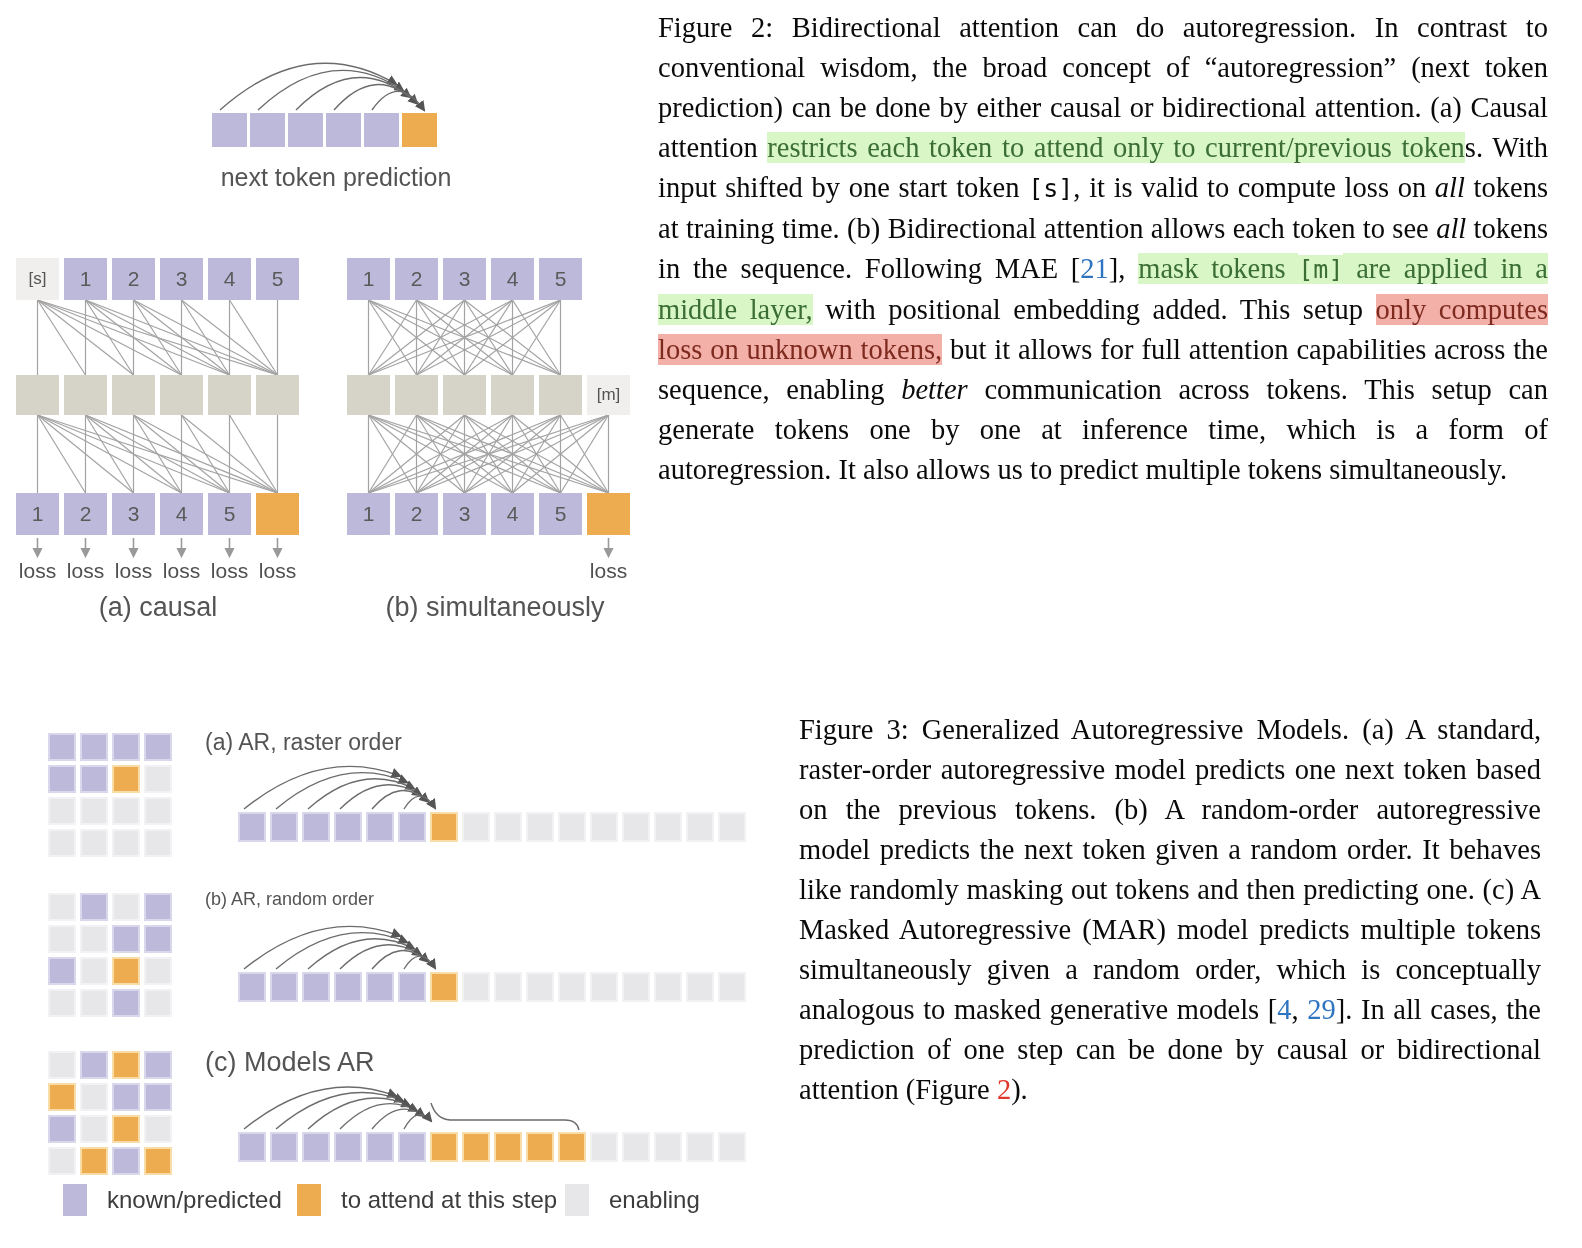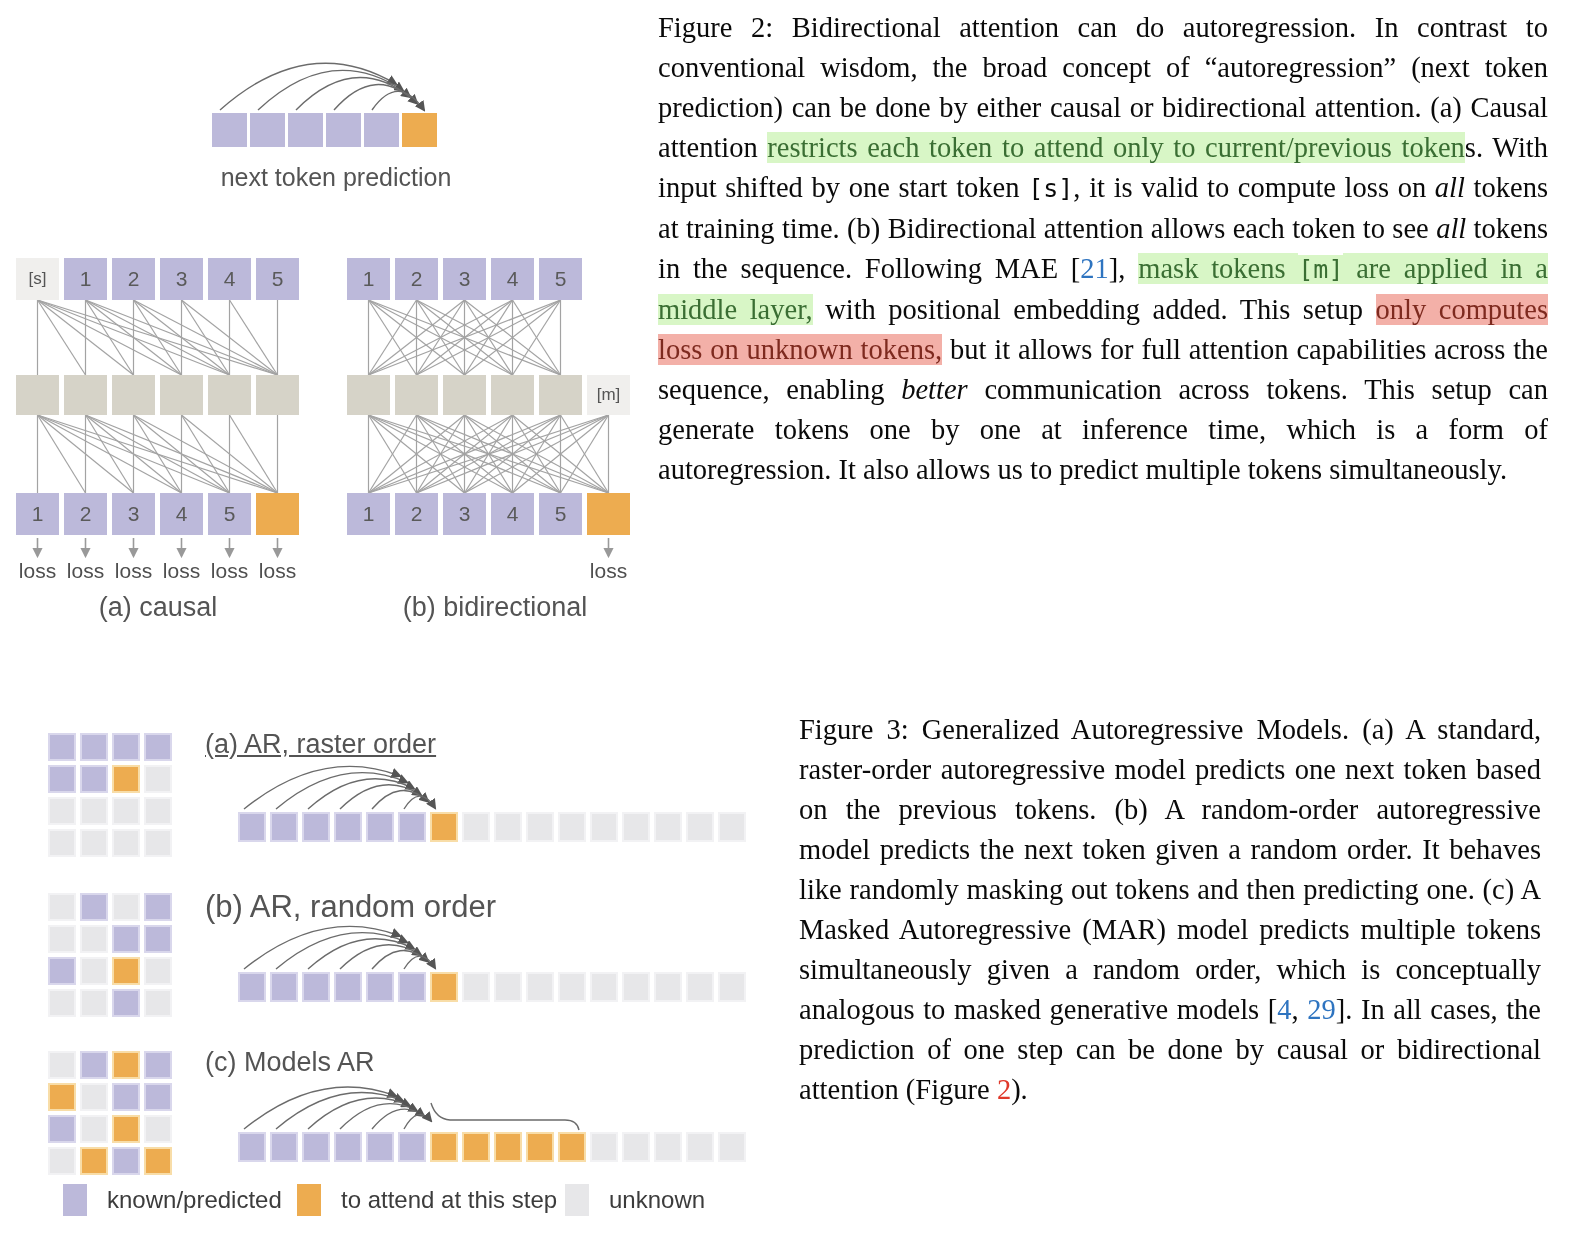--- a/index.html
+++ b/index.html
@@ -20,22 +20,22 @@
   .cell.k{background:var(--known);border-color:#d9d7ec;}
   .cell.p{background:var(--predict);border-color:#f8dda8;}
   .cell.u{background:var(--unknown);border-color:#f2f2f4;}
 
   .dlabel{position:absolute;color:#545454;text-align:center;font-size:26px;
           font-family:"Liberation Sans",sans-serif;white-space:nowrap;}
   .dlabel.left{text-align:left;}
   #ntp-label{left:206px;top:163px;width:260px;font-size:25px;}
   #panel-a-label{left:58px;top:592px;width:200px;font-size:27px;}
   #panel-b-label{left:385px;top:592px;width:220px;font-size:27px;}
-  #fig3-label-0{left:205px;top:729px;font-size:27px;text-decoration:underline;}
-  #fig3-label-1{left:205px;top:889px;font-size:31px;}
+  #fig3-label-0{left:205px;top:729px;font-size:23px;}
+  #fig3-label-1{left:205px;top:889px;font-size:18px;}
   #fig3-label-2{left:205px;top:1047px;font-size:27px;}
 
   .loss-label{position:absolute;font-size:21px;color:#4f4f4f;text-align:center;width:60px;
               font-family:"Liberation Sans",sans-serif;}
 
   
   .caption{position:absolute;text-align:justify;font-family:"Liberation Serif",serif;
            font-size:28.5px;line-height:40px;color:#0a0a0a;}
   #fig2-caption{left:658px;top:8px;width:890px;}
   #fig3-caption{left:799px;top:710px;width:742px;}
@@ -256,21 +256,21 @@
         <div class="tok s" style="left: 587px; top: 375px; width: 43px; height: 40px;">[m]</div>
         <div class="tok k" style="left: 347px; top: 493px; width: 43px; height: 42px;">1</div>
         <div class="tok k" style="left: 395px; top: 493px; width: 43px; height: 42px;">2</div>
         <div class="tok k" style="left: 443px; top: 493px; width: 43px; height: 42px;">3</div>
         <div class="tok k" style="left: 491px; top: 493px; width: 43px; height: 42px;">4</div>
         <div class="tok k" style="left: 539px; top: 493px; width: 43px; height: 42px;">5</div>
         <div class="tok p" style="left: 587px; top: 493px; width: 43px; height: 42px;"></div>
         <div class="loss-label" style="left: 578.5px; top: 559px;">loss</div>
       </div>
     <div id="panel-a-label" class="dlabel">(a) causal</div>
-    <div id="panel-b-label" class="dlabel">(b) bidirectional</div>
+    <div id="panel-b-label" class="dlabel">(b) simultaneously</div>
   </div>
 
   <div id="fig2-caption" class="caption"><span class="rm">Figure 2: </span><span class="bf">Bidirectional attention can do autoregression</span><span class="rm">. In contrast to conventional wisdom, the broad concept of “autoregression” (next token prediction) can be done by either causal or bidirectional attention. (a) </span><span class="bf">Causal</span><span class="rm"> attention </span><span class="hlg">restricts each token to attend only to current/previous token</span><span class="rm">s. With input shifted by one start token </span><span class="tt">[s]</span><span class="rm">, it is valid to compute loss on </span><span class="it">all</span><span class="rm"> tokens at training time. (b) </span><span class="bf">Bidirectional</span><span class="rm"> attention allows each token to see </span><span class="it">all</span><span class="rm"> tokens in the sequence. Following MAE [</span><span class="cite">21</span><span class="rm">], </span><span class="hlg">mask tokens </span><span class="hlg tt">[m]</span><span class="hlg"> are applied in a middle layer,</span><span class="rm"> with positional embedding added. This setup </span><span class="hlr">only computes loss on unknown tokens,</span><span class="rm"> but it allows for full attention capabilities across the sequence, enabling </span><span class="it">better</span><span class="rm"> communication across tokens. This setup can generate tokens one by one at inference time, which is a form of autoregression. It also allows us to predict multiple tokens simultaneously.</span></div>
 
   <div id="fig3-graphic">
     <div id="fig3-d0">
         <div class="cell k" style="left: 48px; top: 733px; width: 28px; height: 28px;"></div>
         <div class="cell k" style="left: 80px; top: 733px; width: 28px; height: 28px;"></div>
         <div class="cell k" style="left: 112px; top: 733px; width: 28px; height: 28px;"></div>
         <div class="cell k" style="left: 144px; top: 733px; width: 28px; height: 28px;"></div>
@@ -378,20 +378,20 @@
       <div class="legend-item" id="lg0">
         <span class="swatch k"></span>
         <span class="legend-label">known/predicted</span>
       </div>
       <div class="legend-item" id="lg1">
         <span class="swatch p"></span>
         <span class="legend-label">to attend at this step</span>
       </div>
       <div class="legend-item" id="lg2">
         <span class="swatch u"></span>
-        <span class="legend-label">unknown</span>
+        <span class="legend-label">enabling</span>
       </div>
     </div>
   </div>
 
   <div id="fig3-caption" class="caption"><span class="rm">Figure 3: </span><span class="bf">Generalized Autoregressive Models.</span><span class="rm"> (a) A standard, raster-order autoregressive model predicts one next token based on the previous tokens. (b) A random-order autoregressive model predicts the next token given a random order. It behaves like randomly masking out tokens and then predicting one. (c) A Masked Autoregressive (MAR) model predicts multiple tokens simultaneously given a random order, which is conceptually analogous to masked generative models [</span><span class="cite">4</span><span class="rm">, </span><span class="cite">29</span><span class="rm">]. In all cases, the prediction of one step can be done by causal or bidirectional attention (Figure </span><span class="figref">2</span><span class="rm">).</span></div>
 
 </div>
 
 </body></html>

